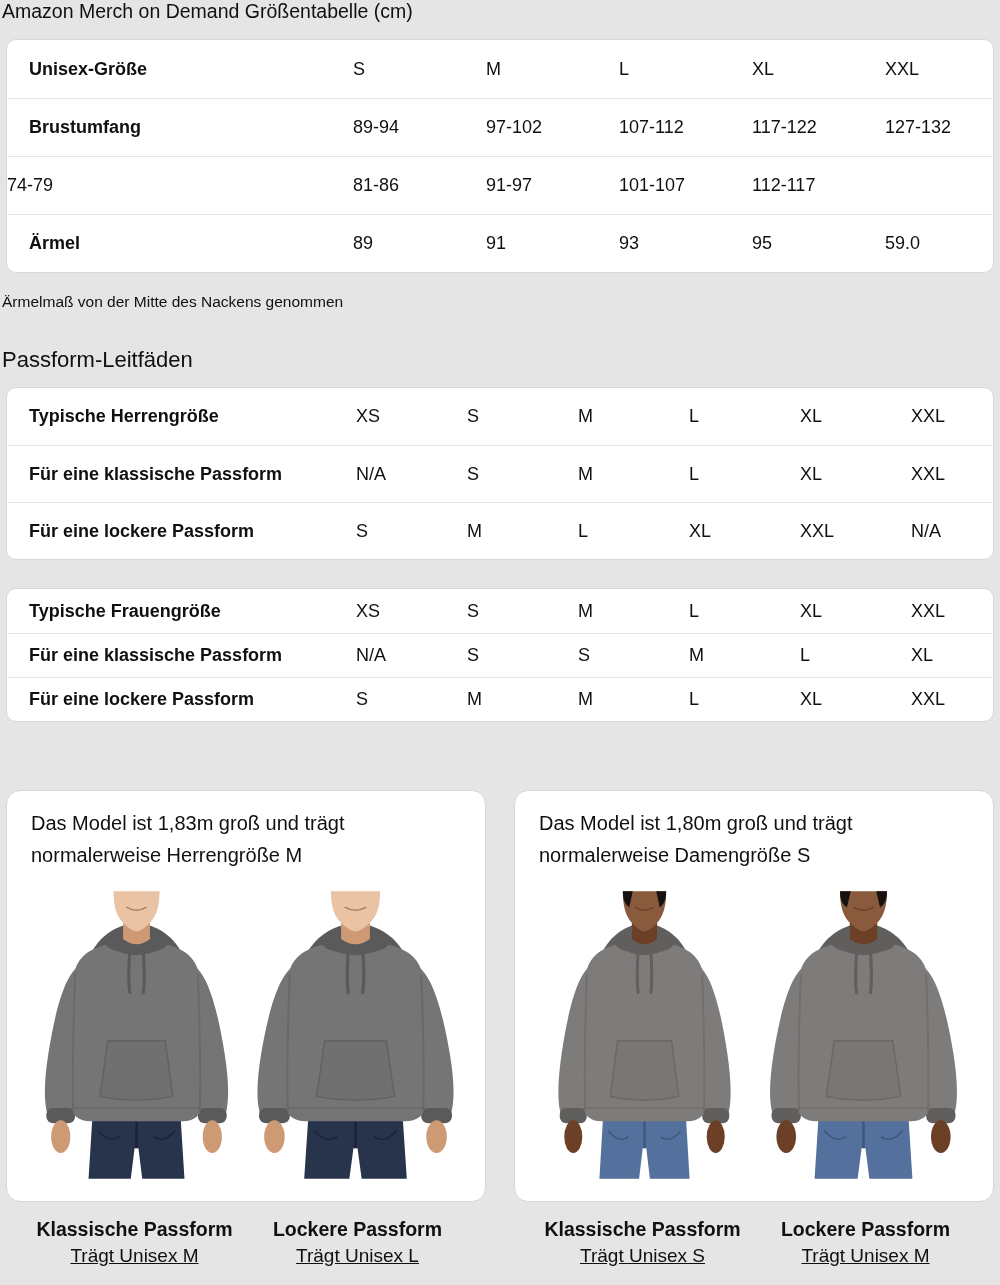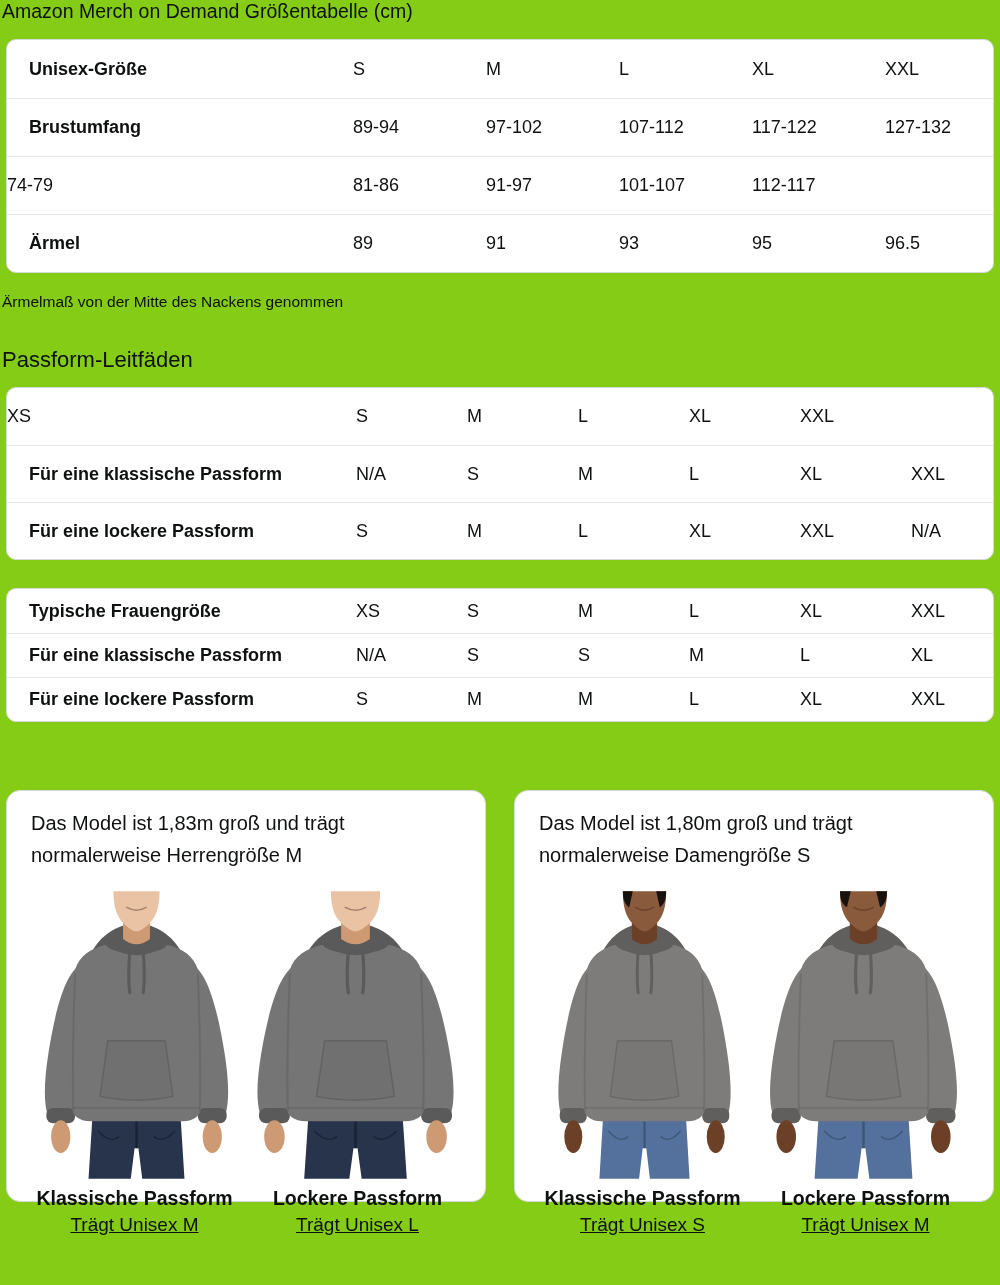--- a/index.html
+++ b/index.html
@@ -1,18 +1,18 @@
 <!DOCTYPE html>
 <html lang="de"><head>
 <meta charset="utf-8">
 <style>
   * { margin:0; padding:0; box-sizing:border-box; }
   html,body { background:#ffffff; }
   body { font-family:"Liberation Sans","DejaVu Sans",sans-serif; color:#0F1111; }
-  .page { position:relative; width:1000px; height:1285px; background:#84cc16; overflow:hidden; }
+  .page { position:relative; width:1000px; height:1285px; background:#e5e5e5; overflow:hidden; }
 
   .page-title { position:absolute; left:2px; top:0px; font-size:19.5px; font-weight:400; }
 
   .panel { position:absolute; left:6px; width:988px; border:1px solid #D5D9D9; border-radius:10px; background:#fff; display:grid; }
   .t1 { top:39px; height:234px; grid-template-rows:repeat(4,1fr); }
   .t2 { top:387px; height:173px; grid-template-rows:repeat(3,1fr); }
   .t3 { top:588px; height:134px; grid-template-rows:repeat(3,1fr); }
 
   .trow { display:grid; align-items:center; font-size:18px; }
   .t1 .trow { grid-template-columns:346px 133px 133px 133px 133px 1fr; }
@@ -24,21 +24,21 @@
   .section-heading { position:absolute; left:2px; top:347px; font-size:22px; }
 
   .card { position:absolute; top:790px; width:480px; height:412px; border:1px solid #D5D9D9; border-radius:14px; background:#fff; padding:16px 24px; }
   .card-left { left:6px; }
   .card-right { left:514px; }
   .card-desc { font-size:20px; line-height:32px; max-width:420px; }
 
   .figs { display:flex; gap:8px; justify-content:center; margin-top:14px; }
   .fig { width:222px; height:300px; display:block; }
 
-  .captions { display:flex; gap:16px; justify-content:center; margin-top:0; }
+  .captions { display:flex; gap:16px; justify-content:center; margin-top:31px; }
   .cap { width:222px; text-align:center; }
   .cap-bold { font-size:19.5px; font-weight:700; line-height:26px; }
   .cap-sub { font-size:19px; line-height:28px;text-decoration:underline; }
 
   
   .men    { --skin:#E9C3A4; --skin2:#CE9A74; --hoodie:#757575; --hoodie2:#5A5A5A; --jeans:#28334C; --jeans2:#1A2335; --hair:transparent; }
   .women  { --skin:#8A5A3C; --skin2:#6B4026; --hoodie:#7E7C7A; --hoodie2:#615F5E; --jeans:#54709C; --jeans2:#3D5677; --hair:#17120F; }
 
   .defs-hidden { position:absolute; width:0; height:0; overflow:hidden; }
 </style>
@@ -103,30 +103,31 @@
       <div class="cell">91-97</div>
       <div class="cell">101-107</div>
       <div class="cell">112-117</div>
     </div>
     <div class="trow">
       <div class="cell label">Ärmel</div>
       <div class="cell">89</div>
       <div class="cell">91</div>
       <div class="cell">93</div>
       <div class="cell">95</div>
-      <div class="cell">96.5</div>
+      <div class="cell">59.0</div>
     </div>
   </div>
 
   <div class="note">Ärmelmaß von der Mitte des Nackens genommen</div>
 
   <div class="section-heading">Passform-Leitfäden</div>
 
   <div class="panel t2">
     <div class="trow">
+      <div class="cell label">Typische Herrengröße</div>
       <div class="cell">XS</div>
       <div class="cell">S</div>
       <div class="cell">M</div>
       <div class="cell">L</div>
       <div class="cell">XL</div>
       <div class="cell">XXL</div>
     </div>
     <div class="trow">
       <div class="cell label">Für eine klassische Passform</div>
       <div class="cell">N/A</div>

